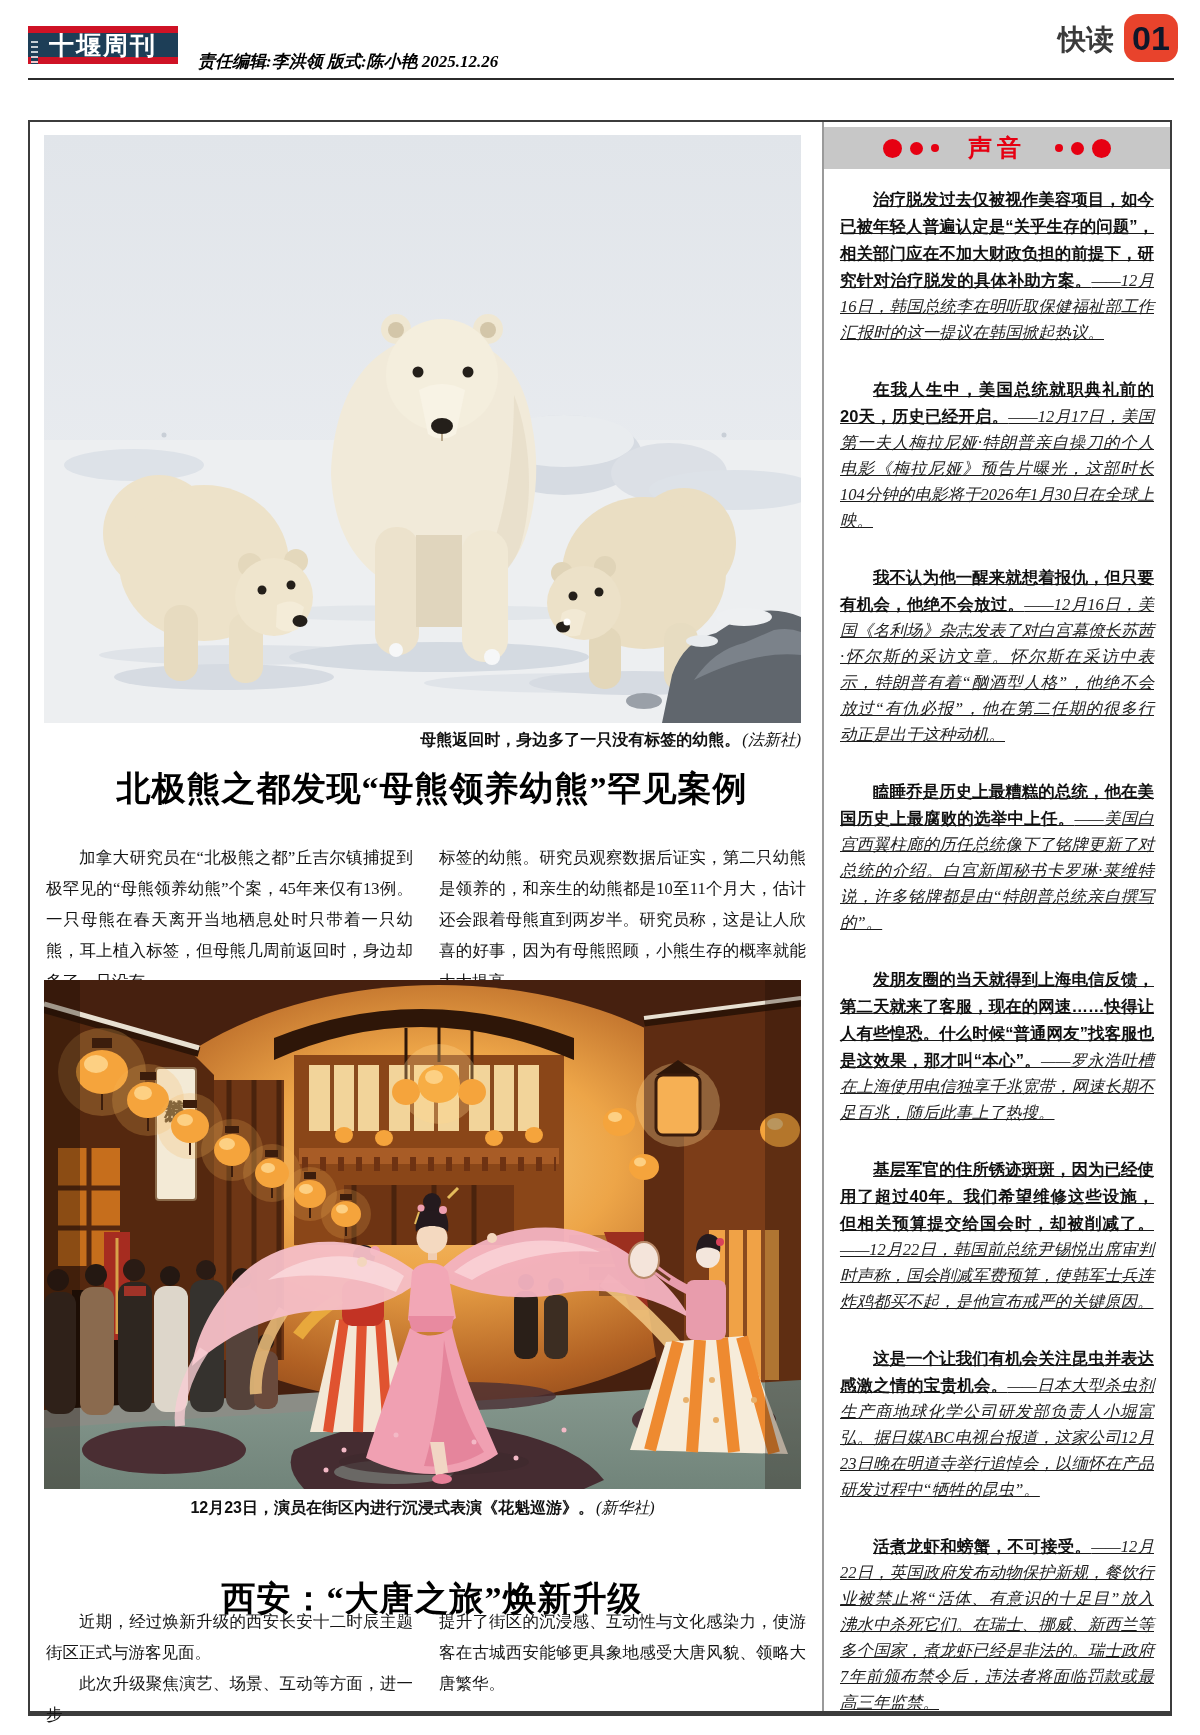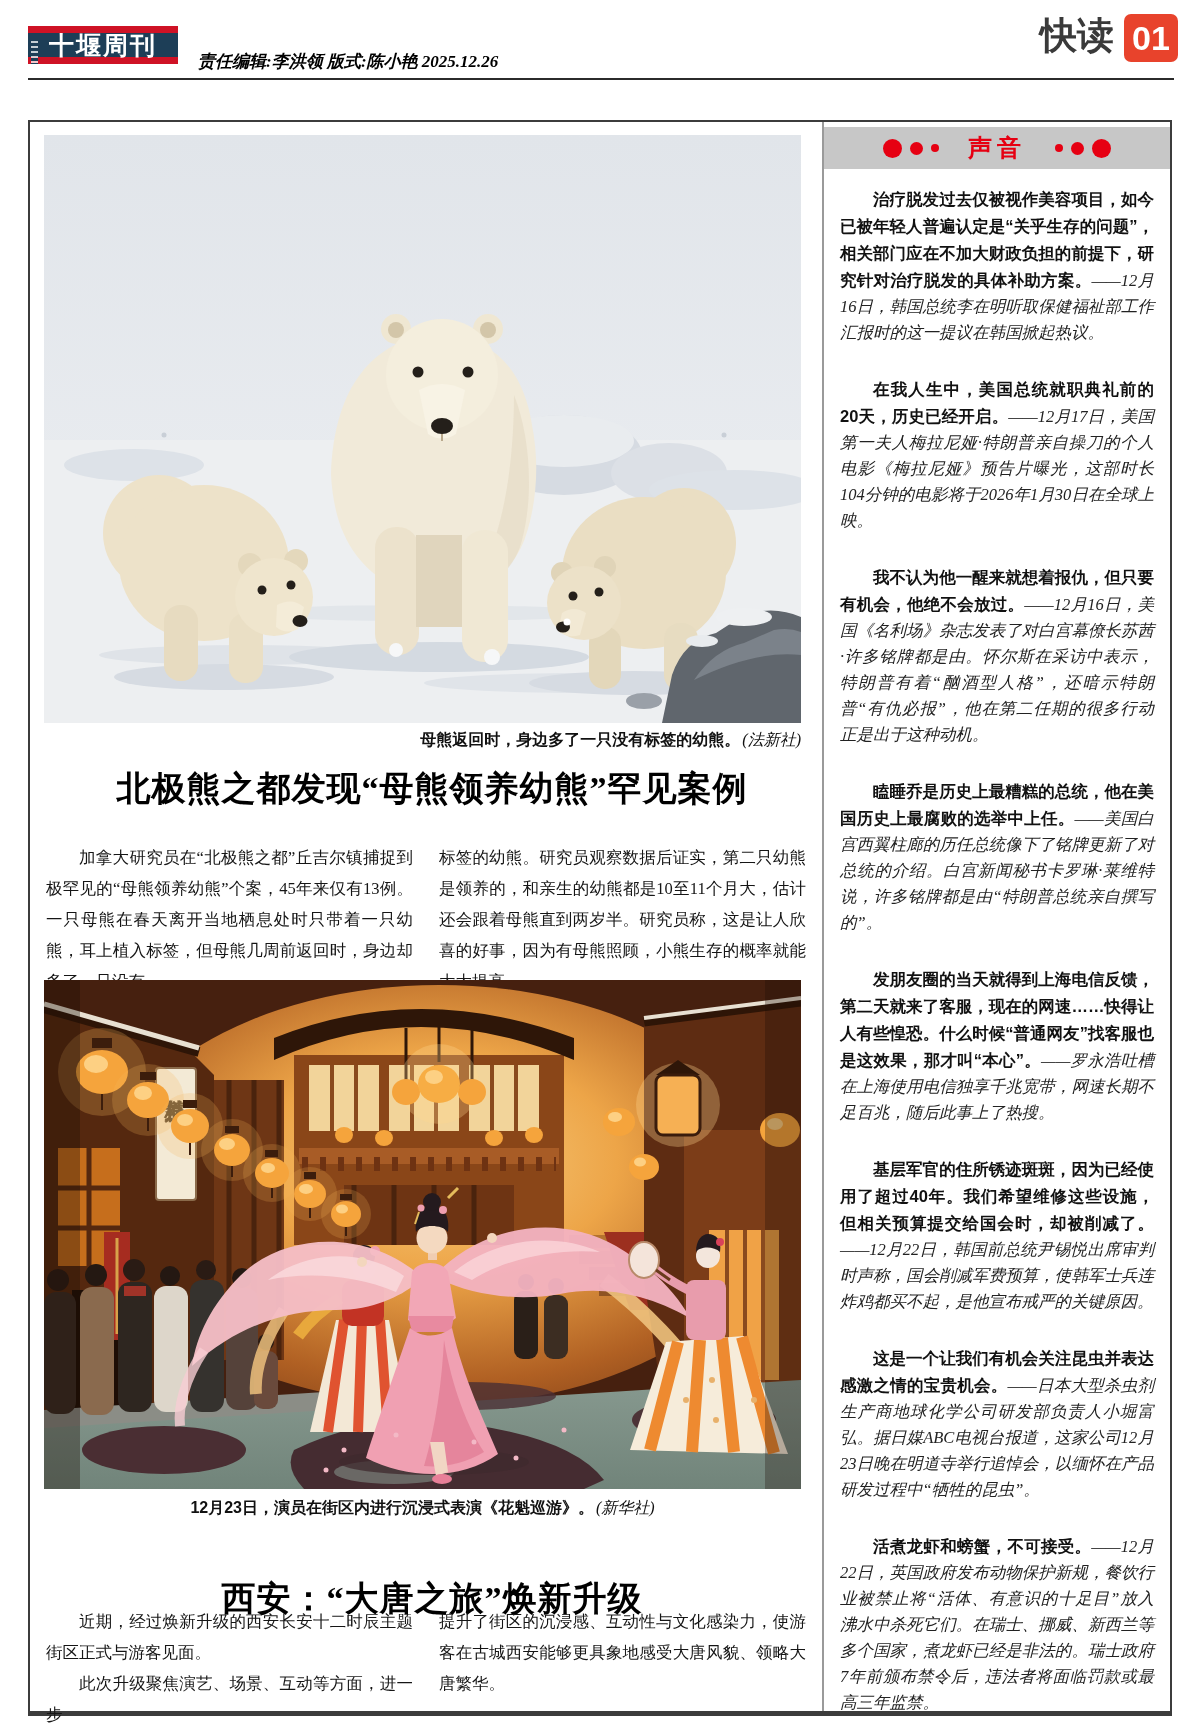--- a/index.html
+++ b/index.html
@@ -12,22 +12,22 @@
   .mh-strip { height:7px; background:#cf1225; }
   .mh-core  { position:relative; height:24px; background:#1d3e57; color:#fff;
               display:flex; align-items:center; justify-content:center; }
   .mh-title { font-size:25px; font-weight:bold; letter-spacing:2px; }
   .mh-side  { position:absolute; left:3px; top:5px; width:7px; height:26px;
               background:repeating-linear-gradient(#1d3e57 0 3px, rgba(255,255,255,.75) 3px 5px); }
   .editor-line { position:absolute; left:198px; top:50px; font-style:italic; font-weight:bold;
                  font-size:17px; color:#000; }
   .section-tag { position:absolute; right:22px; top:14px; display:flex; align-items:flex-end; gap:10px; }
   .section-label { font-family:"Liberation Sans","DejaVu Sans",sans-serif; font-weight:bold;
-                   font-size:37px; color:#3a3a3a; line-height:1; padding-bottom:8px; }
-  .page-number { width:54px; height:48px; background:#e8432c; border-radius:7px; color:#ffffff;
+                   font-size:28px; color:#3a3a3a; line-height:1; padding-bottom:8px; }
+  .page-number { width:54px; height:48px; background:#e8432c; border-radius:14px; color:#0f172a;
                  font-family:"Liberation Sans","DejaVu Sans",sans-serif; font-weight:bold; font-size:34px;
                  display:flex; align-items:center; justify-content:center; }
   .header-rule { position:absolute; left:28px; top:78px; width:1146px; height:2px; background:#2b2b2b; }
 
   
   .content-box { position:absolute; left:28px; top:120px; width:1144px; height:1596px;
                  border:2px solid #3c3c3c; border-bottom-width:5px; }
   .main-col { position:absolute; left:0; top:0; width:792px; height:100%; }
   .sidebar  { position:absolute; left:792px; top:0; right:0; bottom:0;
               border-left:2px solid #9a9a9a; overflow:hidden; }
@@ -54,21 +54,21 @@
   .bcol p.cont { text-indent:0; }
 
   
   .voices-bar { margin-top:5px; height:42px; background:#c7c7c7; display:flex;
                 align-items:center; justify-content:center; }
   .voices-title { color:#e60012; font-family:"Liberation Sans","DejaVu Sans",sans-serif;
                   font-weight:bold; font-size:24px; letter-spacing:5px; margin:0 25px; }
   .dot { display:inline-block; border-radius:50%; background:#e60012; margin:0 4px; }
   .dot-lg { width:19px; height:19px; } .dot-md { width:13px; height:13px; } .dot-sm { width:8px; height:8px; }
 
-  .quotes { padding:17px 16px 0 16px; }
+  .quotes { padding:17px 16px 0 16px;text-decoration:underline; }
   .quotes p { font-size:16.5px; line-height:26px; text-align:justify; text-indent:2em;
               margin-bottom:30px; }
   .q    { font-family:"Liberation Sans","DejaVu Sans",sans-serif; font-weight:600; color:#111; }
   .attr { font-family:"Liberation Serif","DejaVu Serif",serif; font-style:italic; color:#222; }
 </style>
 </head>
 <body>
 
 <div class="page">
 
@@ -424,21 +424,21 @@
         <span class="dot dot-md"></span>
         <span class="dot dot-sm"></span>
         <span class="voices-title">声音</span>
         <span class="dot dot-sm"></span>
         <span class="dot dot-md"></span>
         <span class="dot dot-lg"></span>
       </div>
       <div class="quotes">
         <p><span class="q">治疗脱发过去仅被视作美容项目，如今已被年轻人普遍认定是“关乎生存的问题”，相关部门应在不加大财政负担的前提下，研究针对治疗脱发的具体补助方案。</span><span class="attr">——12月16日，韩国总统李在明听取保健福祉部工作汇报时的这一提议在韩国掀起热议。</span></p>
         <p><span class="q">在我人生中，美国总统就职典礼前的20天，历史已经开启。</span><span class="attr">——12月17日，美国第一夫人梅拉尼娅·特朗普亲自操刀的个人电影《梅拉尼娅》预告片曝光，这部时长104分钟的电影将于2026年1月30日在全球上映。</span></p>
-        <p><span class="q">我不认为他一醒来就想着报仇，但只要有机会，他绝不会放过。</span><span class="attr">——12月16日，美国《名利场》杂志发表了对白宫幕僚长苏茜·许多铭牌都是由。怀尔斯在采访中表示，特朗普有着“酗酒型人格”，还暗示特朗普“有仇必报”，他在第二任期的很多行动正是出于这种动机。</span></p>
+        <p><span class="q">我不认为他一醒来就想着报仇，但只要有机会，他绝不会放过。</span><span class="attr">——12月16日，美国《名利场》杂志发表了对白宫幕僚长苏茜·怀尔斯的采访文章。怀尔斯在采访中表示，特朗普有着“酗酒型人格”，他绝不会放过“有仇必报”，他在第二任期的很多行动正是出于这种动机。</span></p>
         <p><span class="q">瞌睡乔是历史上最糟糕的总统，他在美国历史上最腐败的选举中上任。</span><span class="attr">——美国白宫西翼柱廊的历任总统像下了铭牌更新了对总统的介绍。白宫新闻秘书卡罗琳·莱维特说，许多铭牌都是由“特朗普总统亲自撰写的”。</span></p>
         <p><span class="q">发朋友圈的当天就得到上海电信反馈，第二天就来了客服，现在的网速……快得让人有些惶恐。什么时候“普通网友”找客服也是这效果，那才叫“本心”。</span><span class="attr">——罗永浩吐槽在上海使用电信独享千兆宽带，网速长期不足百兆，随后此事上了热搜。</span></p>
         <p><span class="q">基层军官的住所锈迹斑斑，因为已经使用了超过40年。我们希望维修这些设施，但相关预算提交给国会时，却被削减了。</span><span class="attr">——12月22日，韩国前总统尹锡悦出席审判时声称，国会削减军费预算，使韩军士兵连炸鸡都买不起，是他宣布戒严的关键原因。</span></p>
         <p><span class="q">这是一个让我们有机会关注昆虫并表达感激之情的宝贵机会。</span><span class="attr">——日本大型杀虫剂生产商地球化学公司研发部负责人小堀富弘。据日媒ABC电视台报道，这家公司12月23日晚在明道寺举行追悼会，以缅怀在产品研发过程中“牺牲的昆虫”。</span></p>
         <p><span class="q">活煮龙虾和螃蟹，不可接受。</span><span class="attr">——12月22日，英国政府发布动物保护新规，餐饮行业被禁止将“活体、有意识的十足目”放入沸水中杀死它们。在瑞士、挪威、新西兰等多个国家，煮龙虾已经是非法的。瑞士政府7年前颁布禁令后，违法者将面临罚款或最高三年监禁。</span></p>
 
       </div>
     </aside>
   </div>
 </div>

